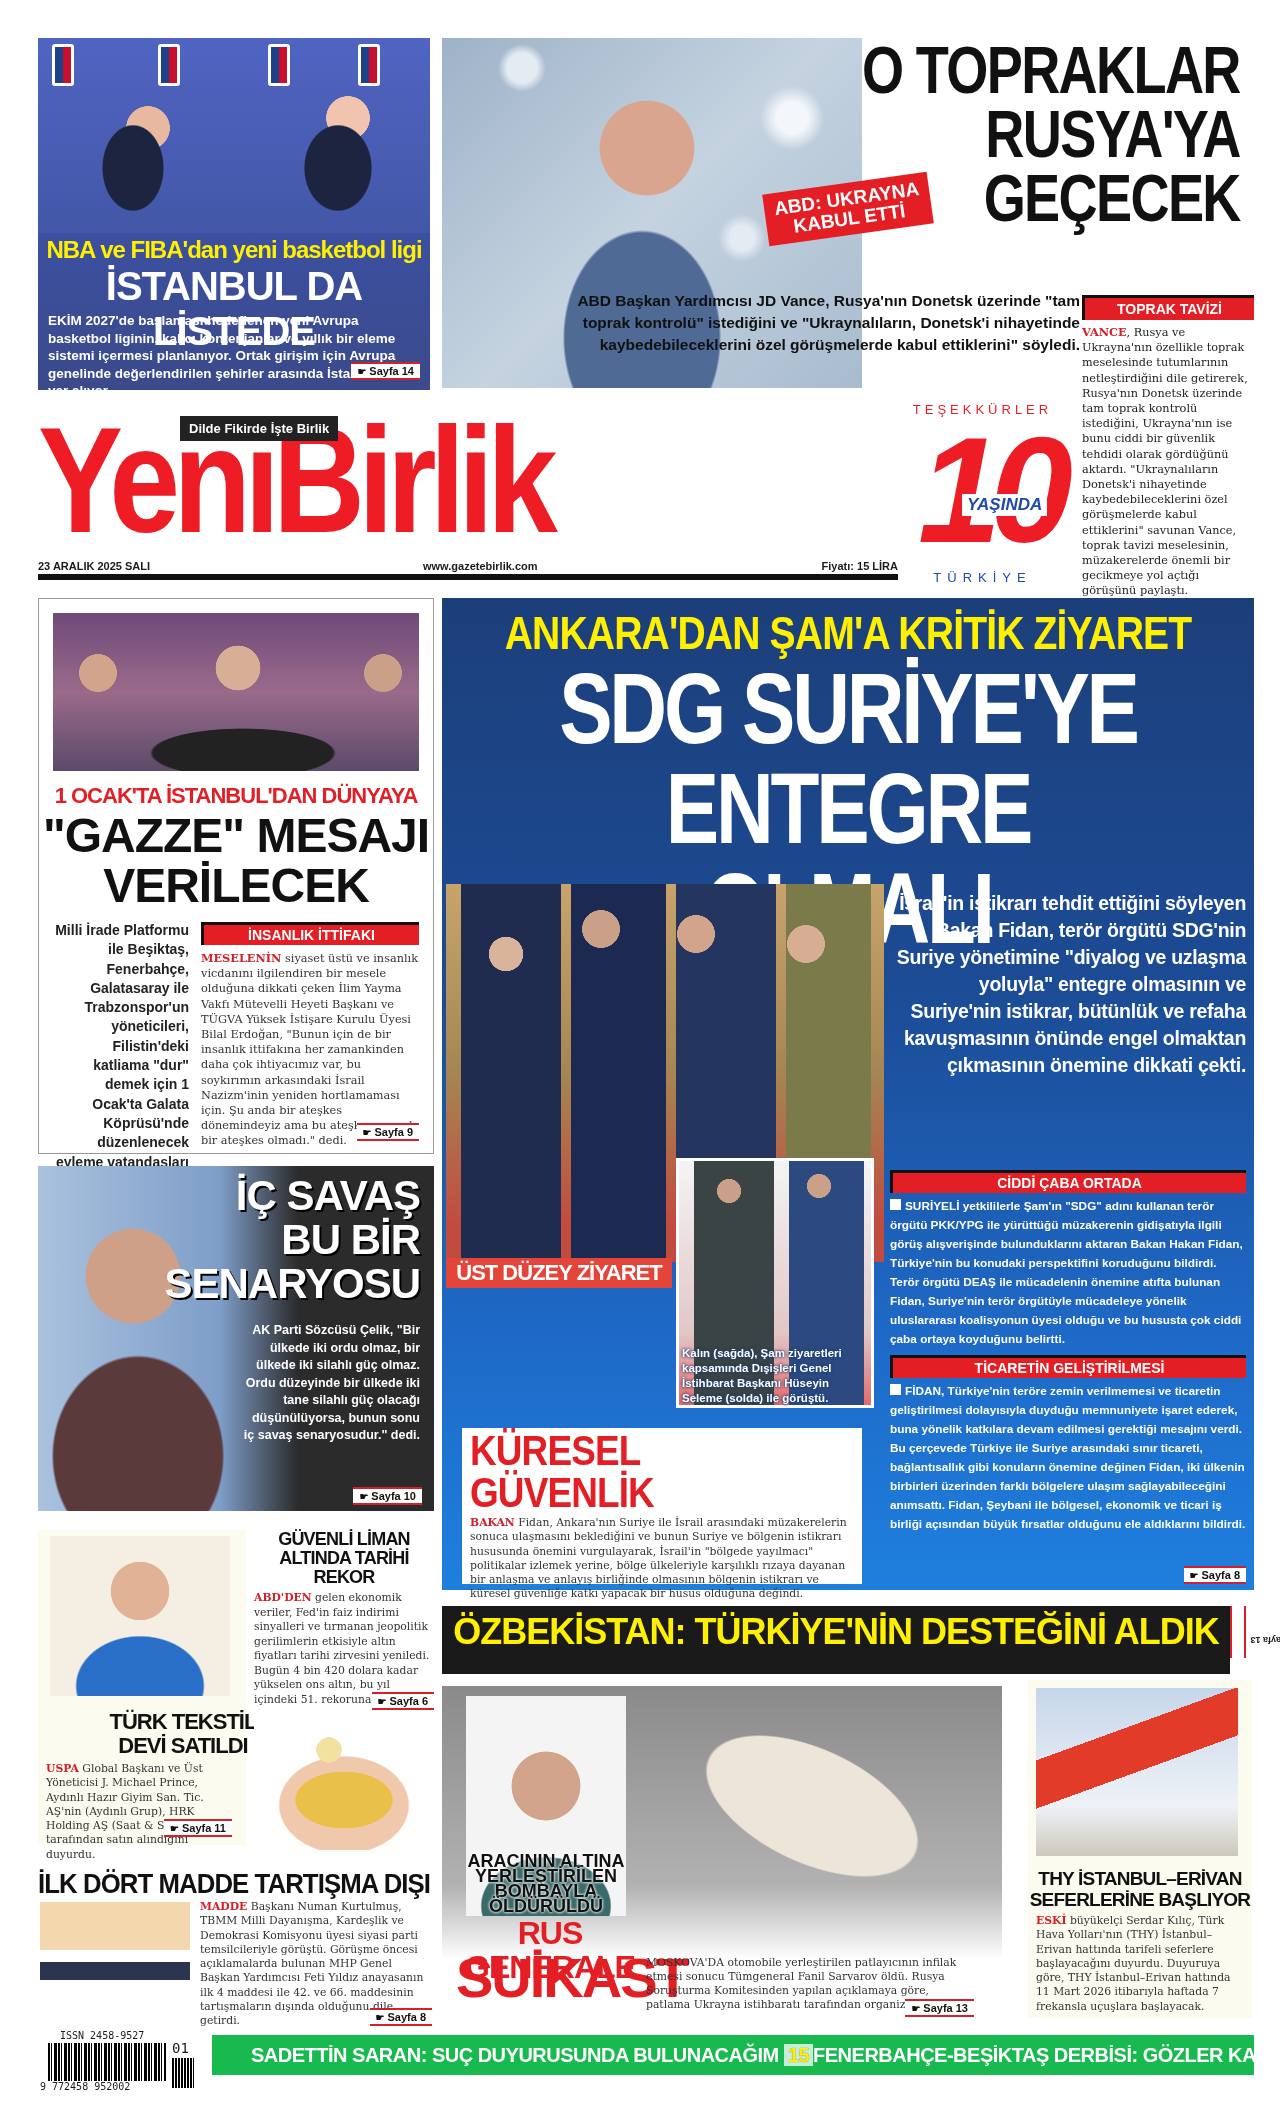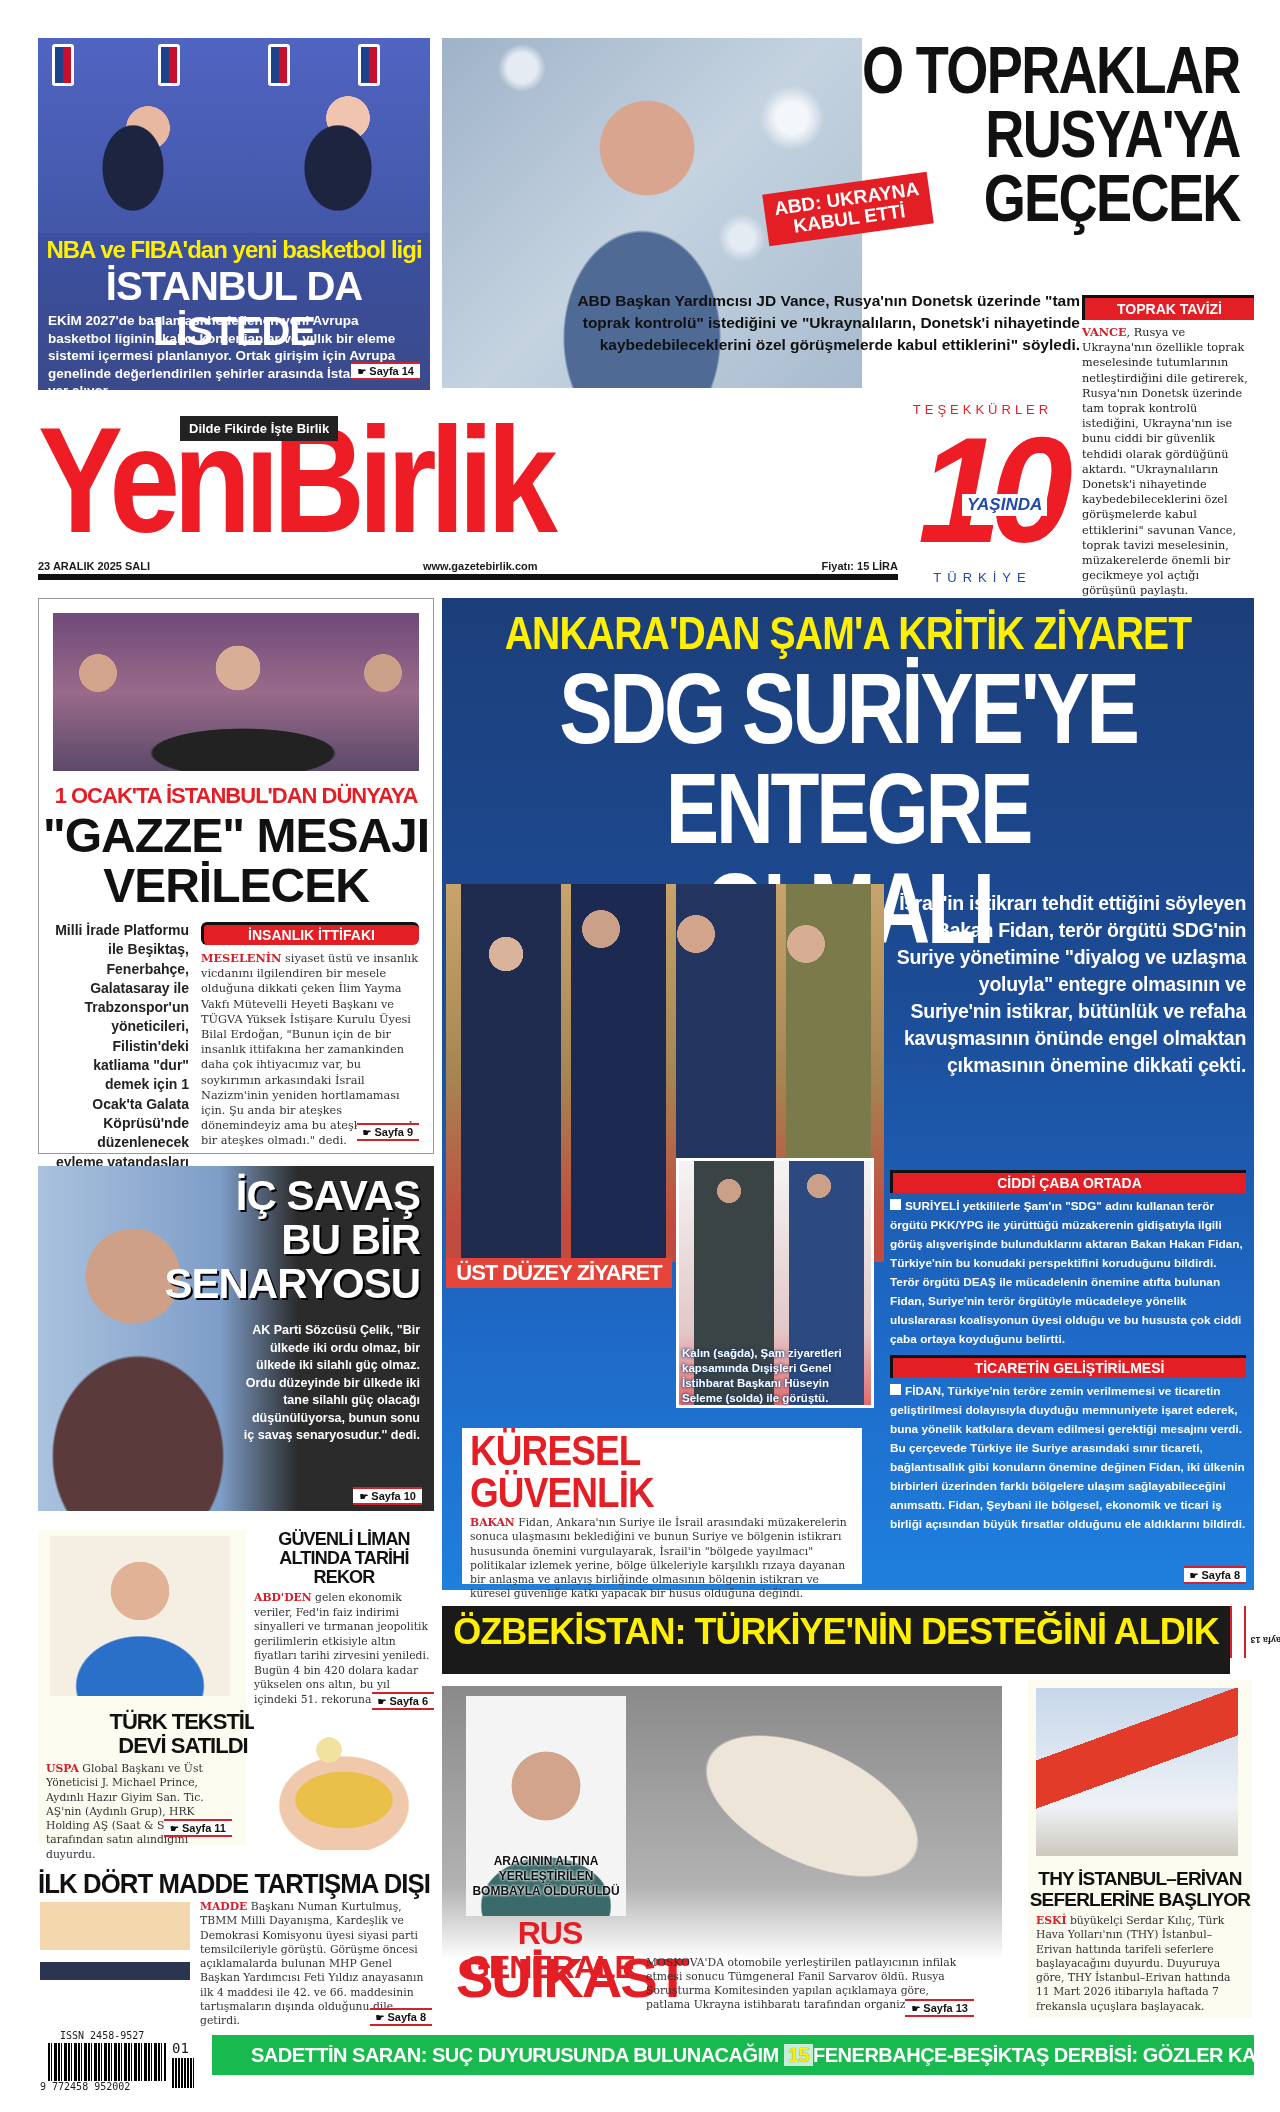--- a/index.html
+++ b/index.html
@@ -57,21 +57,21 @@
   #gazze .photo { position: absolute; left: 14px; top: 14px; width: 366px; height: 158px; background:
       radial-gradient(circle 22px at 45px 60px, #d2a48c 85%, transparent 87%),
       radial-gradient(circle 26px at 185px 55px, #d9ae96 85%, transparent 87%),
       radial-gradient(circle 22px at 330px 60px, #caa089 85%, transparent 87%),
       radial-gradient(ellipse 150px 40px at 190px 140px, #222 60%, transparent 62%),
       linear-gradient(180deg,#6f4a7a,#9a6a8a 50%,#5c4a6a); }
   #gazze .kicker { position: absolute; top: 184px; left: 0; width: 100%; text-align: center; color: #e31e24; font-size: 22px; font-weight: bold; letter-spacing: -1px; }
   #gazze .head { position: absolute; top: 212px; left: 0; width: 100%; text-align: center; font-size: 48px; line-height: 50px; font-weight: bold; color: #111; letter-spacing: -1px; }
   #gazze .lead { position: absolute; top: 322px; left: 14px; width: 136px; text-align: right; font-size: 14px; line-height: 19.3px; font-weight: bold; color: #222; }
   #gazze .side { position: absolute; top: 323px; left: 162px; width: 218px; }
-  #gazze .redbar { font-size: 14px; padding: 2px 0; border-radius: 6px; }
+  #gazze .redbar { font-size: 14px; padding: 2px 0; }
   #gazze .body { font-size: 11.3px; line-height: 15.2px; color: #333; margin-top: 6px; }
   #gazze .sayfa { position: absolute; right: 14px; bottom: 12px; }
 
   
   #blue { left: 442px; top: 598px; width: 812px; height: 992px; background: linear-gradient(180deg,#1c3f7a 0%,#1c4c96 40%,#1e6ac8 75%,#1f7fdd 100%); overflow: hidden; }
   #blue .kicker { position: absolute; top: 8px; left: 0; width: 100%; text-align: center; color: #ffef00; font-size: 46px; font-weight: bold; letter-spacing: -1px; transform: scaleX(0.85); }
   #blue .head { position: absolute; top: 60px; left: 0; width: 100%; text-align: center; color: #fff; font-size: 100px; line-height: 100px; font-weight: bold; letter-spacing: -4px; transform: scaleX(0.8); }
   #blue .photo { position: absolute; left: 4px; top: 286px; width: 438px; height: 378px; background:
       radial-gradient(circle 20px at 60px 70px, #d9b39a 85%, transparent 87%),
       radial-gradient(circle 22px at 155px 45px, #caa089 85%, transparent 87%),
@@ -147,21 +147,21 @@
   #ozbek-s { left: 1230px; top: 1606px; width: 16px; height: 52px; background: #fff; border-left: 2px solid #d3202a; border-right: 2px solid #d3202a; }
   #ozbek-s span { position: absolute; left: -16px; top: 18px; width: 48px; transform: rotate(-90deg); font-size: 9px; font-weight: bold; white-space: nowrap; }
 
   
   #suikast { left: 442px; top: 1686px; width: 560px; height: 334px; background: linear-gradient(180deg,#8a8a8a,#b2b2b2 60%,#fff 82%); overflow: hidden; }
   #suikast .car { position: absolute; left: 220px; top: 20px; width: 300px; height: 200px; background: radial-gradient(ellipse 140px 70px at 150px 100px, #ede6d8 80%, transparent 82%); transform: rotate(25deg); }
   #suikast .portrait { position: absolute; left: 24px; top: 10px; width: 160px; height: 220px; background:
       radial-gradient(circle 40px at 80px 90px, #d2a48c 85%, transparent 87%),
       radial-gradient(ellipse 80px 60px at 80px 210px, #3a6a6a 80%, transparent 82%),
       #f4f4f4; }
-  #suikast .cap { position: absolute; left: 24px; top: 168px; width: 160px; text-align: center; font-size: 12px; line-height: 15px; font-weight: bold; color: #111; text-shadow: 0 0 3px #fff, 0 0 3px #fff; }
+  #suikast .cap { position: absolute; left: 24px; top: 168px; width: 160px; text-align: center; font-size: 18px; line-height: 15px; font-weight: bold; color: #111; text-shadow: 0 0 3px #fff, 0 0 3px #fff; }
   #suikast .head { position: absolute; left: 18px; top: 230px; width: 180px; text-align: center; color: #e31e24; font-size: 32px; line-height: 34px; font-weight: bold; letter-spacing: -1px; }
   #suikast .head2 { position: absolute; left: 14px; top: 262px; width: 180px; text-align: center; color: #e31e24; font-size: 56px; line-height: 60px; font-weight: bold; letter-spacing: -2px; }
   #suikast .body { position: absolute; left: 204px; top: 270px; width: 330px; font-size: 10.8px; line-height: 14px; color: #333; }
   #suikast .sayfa { position: absolute; right: 28px; top: 313px; }
 
   
   #thy { left: 1028px; top: 1680px; width: 224px; height: 338px; background: #fcfbf0; }
   #thy .photo { position: absolute; left: 8px; top: 8px; width: 202px; height: 168px; background:
       linear-gradient(160deg, transparent 30%, #e33b2a 30% 50%, transparent 50%),
       linear-gradient(180deg,#c6d6ea,#eef2f7 70%,#cdc8bd); }

